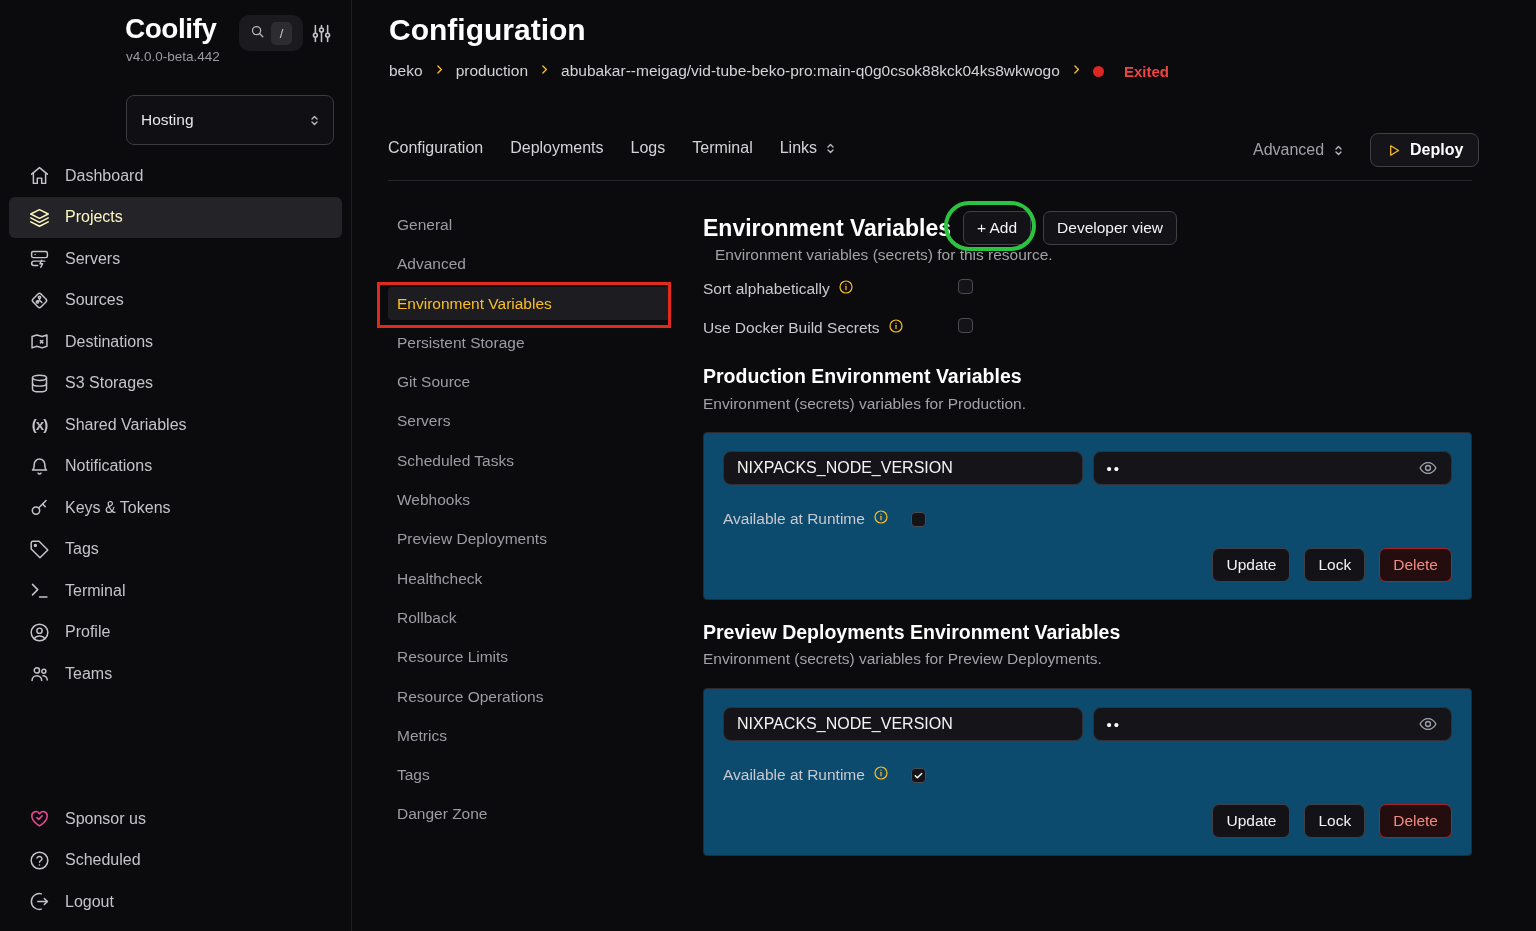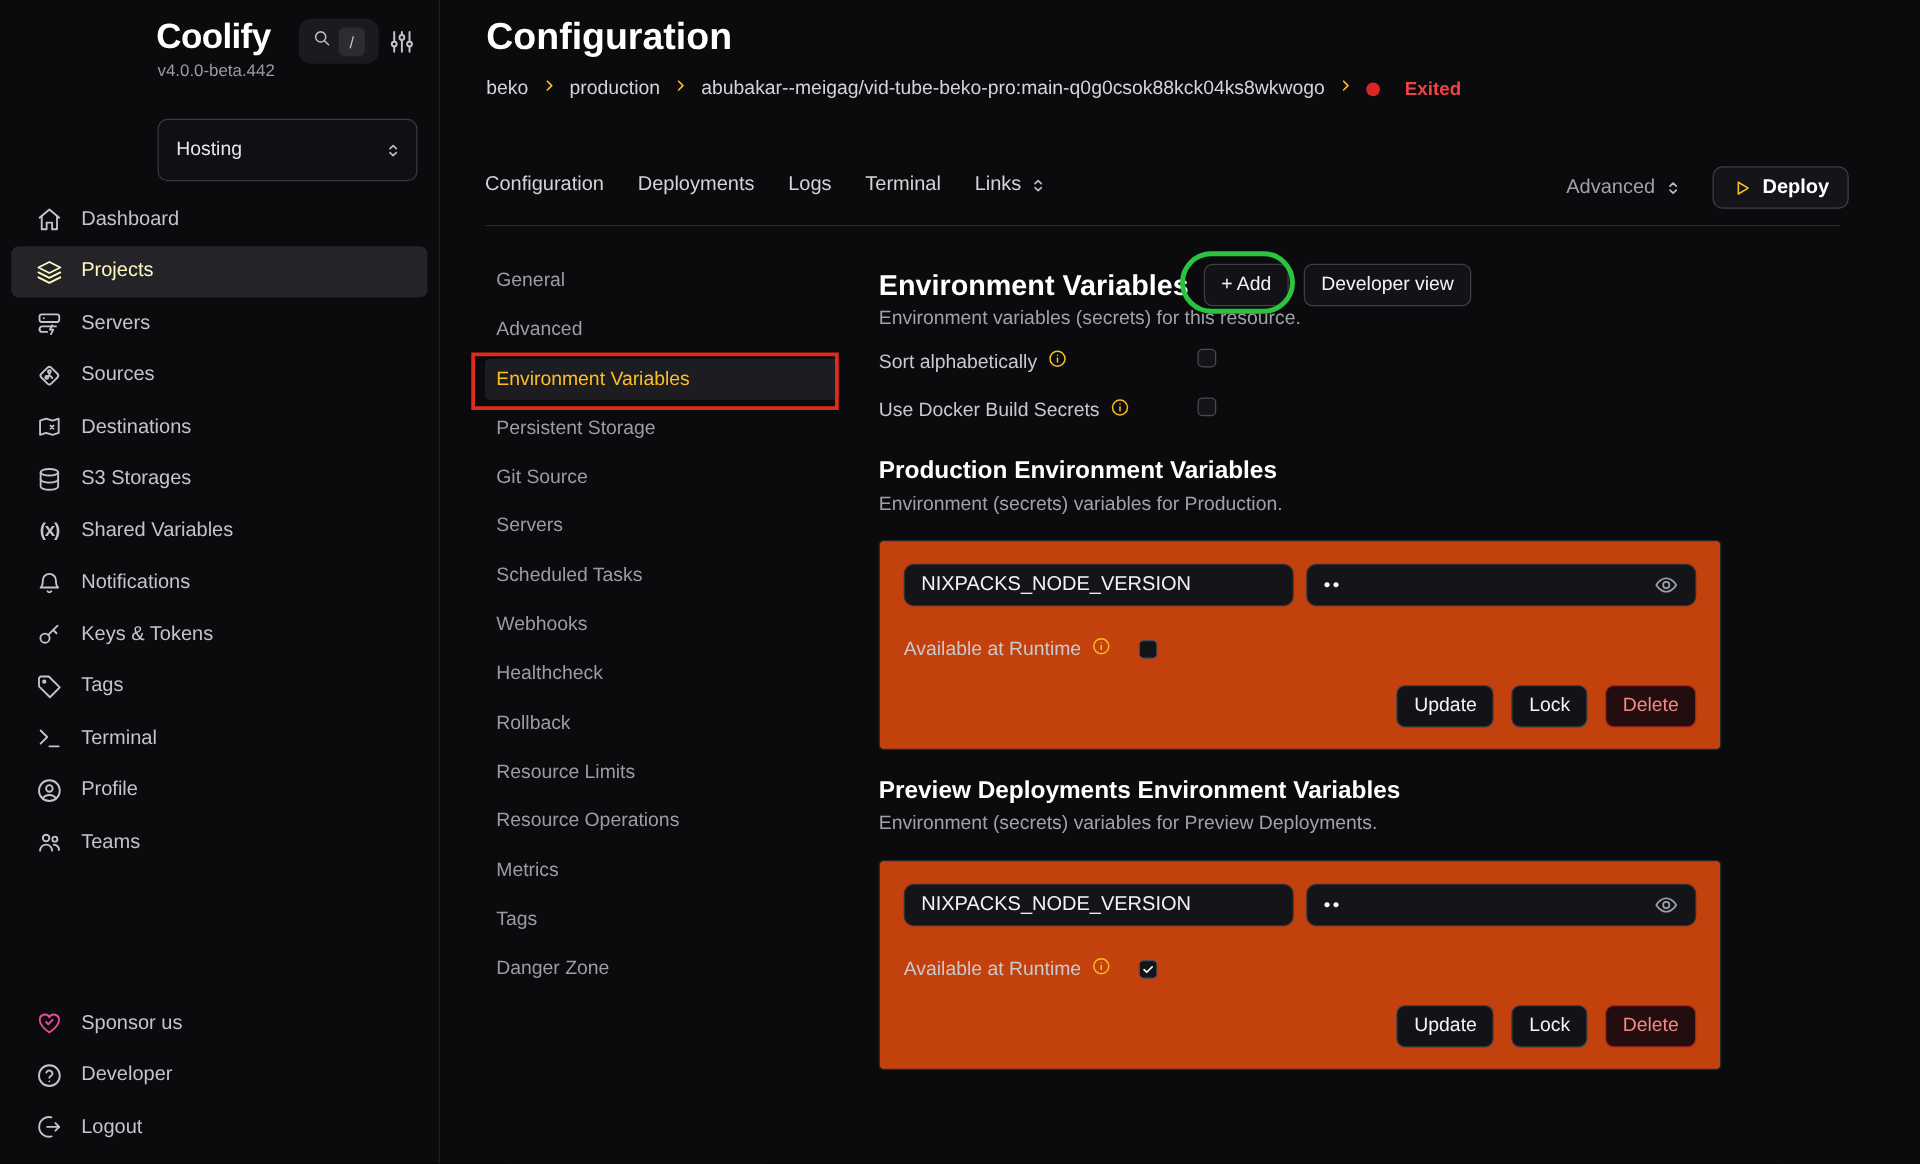--- a/index.html
+++ b/index.html
@@ -50,33 +50,33 @@
   
   .subnav{ position:absolute; left:388px; top:208px; width:284px; }
   .subnav-item{ height:33px; line-height:33px; margin-bottom:6.3px; padding-left:9px; border-radius:4px; font-size:15.5px; color:#9c9ca4; cursor:pointer; white-space:nowrap; }
   .subnav-item.active{ background:#1d1d21; color:#fbbf24; }
 
   
   .main{ position:absolute; left:703px; top:0; width:769px; height:931px; }
   .env-head{ position:absolute; left:0; top:211px; display:flex; align-items:center; gap:12px; }
   .env-title{ font-size:23px; font-weight:700; color:#fff; }
   .btn{ height:34px; padding:0 13px; border:1px solid #3f3f46; background:#131317; border-radius:7px; color:#f4f4f5; font-size:15.5px; display:flex; align-items:center; cursor:pointer; white-space:nowrap; }
-  .env-sub{ position:absolute; left:0; top:246px; font-size:15.5px; color:#a1a1a8; }
+  .env-sub{ position:absolute; left:12px; top:246px; font-size:15.5px; color:#a1a1a8; }
   .opt-row{ position:absolute; left:0; display:flex; align-items:flex-start; }
   .opt-label-group{ width:255px; display:flex; align-items:center; gap:8px; }
   .opt-label{ font-size:15.5px; color:#c9c9cf; }
   .info-icn svg{ width:16px; height:16px; stroke:#fbbf24; fill:none; stroke-width:1.8; stroke-linecap:round; }
   .checkbox{ width:15px; height:15px; border:1.5px solid #4b4b53; border-radius:4px; background:#141418; display:flex; align-items:center; justify-content:center; cursor:pointer; }
   .checkbox svg{ width:11px; height:11px; stroke:#fff; stroke-width:3; fill:none; stroke-linecap:round; stroke-linejoin:round; display:none; }
   .checkbox.on svg{ display:block; }
 
   .sec-heading{ position:absolute; left:0; font-size:19.5px; font-weight:700; color:#fff; }
   .sec-sub{ position:absolute; left:0; font-size:15.5px; color:#a1a1a8; }
 
-  .panel{ position:absolute; left:0; width:674px; height:168px; border:1px solid #29292e; border-radius:4px; background:#c2410c; }
+  .panel{ position:absolute; left:0; width:769px; height:168px; border:1px solid #29292e; border-radius:4px; background:#0c4a6e; }
   .fields{ position:absolute; left:19px; right:19px; top:18px; display:flex; gap:10px; }
   .field{ flex:1; height:34px; border:1px solid #303036; background:#151519; border-radius:8px; display:flex; align-items:center; padding:0 13px; }
   .field input{ background:transparent; border:none; outline:none; color:#f4f4f5; font-size:16px; width:100%; font-family:"Liberation Sans", sans-serif; }
   .masked{ color:#fff; font-size:15px; letter-spacing:2px; flex:1; }
   .eye{ cursor:pointer; display:flex; }
   .eye svg{ width:20px; height:20px; stroke:#9ca3af; fill:none; stroke-width:1.6; }
   .runtime-row{ position:absolute; left:19px; top:76px; display:flex; align-items:center; }
   .runtime-label{ font-size:15.5px; color:#c9c9cf; }
   .runtime-row .info-icn{ margin-left:8px; }
   .runtime-row .checkbox{ margin-left:22px; }
@@ -267,21 +267,21 @@
         <span>Sponsor us</span>
       </div>
       <div class="nav-item">
         <span class="icn">
             <svg viewBox="0 0 24 24">
               <circle cx="12" cy="12" r="9.5"></circle>
               <path d="M9.2 9.2a2.9 2.9 0 0 1 5.6 1c0 1.9-2.8 2.2-2.8 3.8"></path>
               <path d="M12 17.2h.01"></path>
             </svg>
           </span>
-        <span>Developer</span>
+        <span>Scheduled</span>
       </div>
       <div class="nav-item">
         <span class="icn">
             <svg viewBox="0 0 24 24">
               <path d="M14 3.3a9 9 0 1 0 0 17.4"></path>
               <path d="M10 12h11"></path>
               <path d="m17.5 8.5 3.5 3.5-3.5 3.5"></path>
             </svg>
           </span>
         <span>Logout</span>
@@ -343,20 +343,21 @@
 
   <div class="subnav">
     <div class="subnav-item">General</div>
     <div class="subnav-item">Advanced</div>
     <div class="subnav-item active">Environment Variables</div>
     <div class="subnav-item">Persistent Storage</div>
     <div class="subnav-item">Git Source</div>
     <div class="subnav-item">Servers</div>
     <div class="subnav-item">Scheduled Tasks</div>
     <div class="subnav-item">Webhooks</div>
+    <div class="subnav-item">Preview Deployments</div>
     <div class="subnav-item">Healthcheck</div>
     <div class="subnav-item">Rollback</div>
     <div class="subnav-item">Resource Limits</div>
     <div class="subnav-item">Resource Operations</div>
     <div class="subnav-item">Metrics</div>
     <div class="subnav-item">Tags</div>
     <div class="subnav-item">Danger Zone</div>
   </div>
 
   <div class="main">

